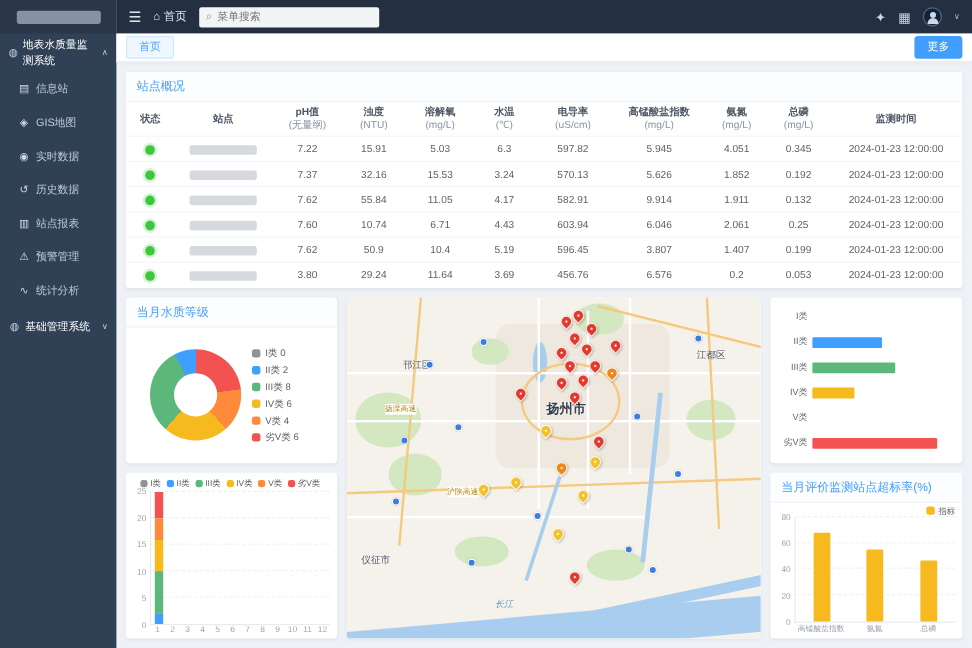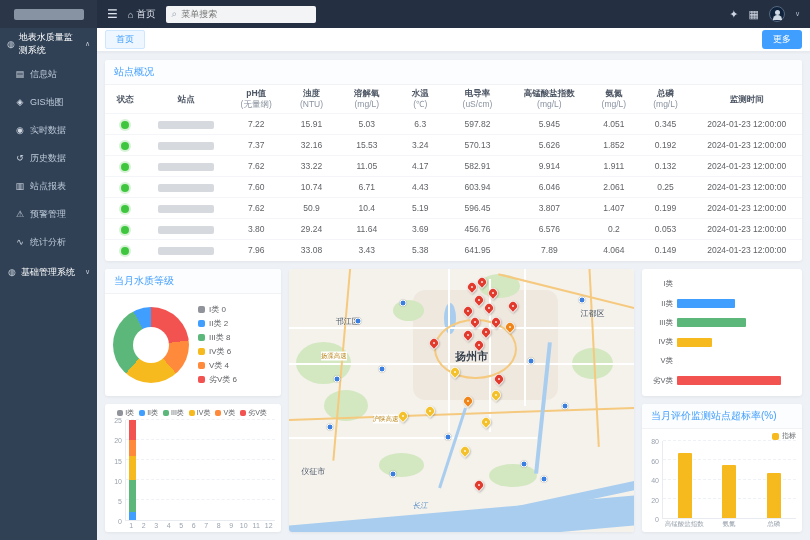--- a/index.html
+++ b/index.html
@@ -46,21 +46,21 @@
   .dot{display:inline-block;width:8px;height:8px;border-radius:50%;background:#3fc63f;box-shadow:0 0 0 2px rgba(63,198,63,.22);vertical-align:middle;}
   .redact{display:inline-block;width:56px;height:8px;background:#d6d9de;border-radius:2px;vertical-align:middle;}
 
   
   .bottom{display:flex;gap:8px;flex:1;min-height:0;}
   .col{width:176px;display:flex;flex-direction:column;gap:8px;flex-shrink:0;}
   .col.right{width:160px;}
   .col .panel{flex:1;display:flex;flex-direction:column;min-height:0;}
 
   
-  .donut-wrap{display:flex;align-items:center;padding:6px 8px;gap:9px;flex:1;}
+  .donut-wrap{display:flex;align-items:center;padding:6px 20px;gap:9px;flex:1;}
   .donut{width:76px;height:76px;border-radius:50%;position:relative;flex-shrink:0;}
   .donut::after{content:"";position:absolute;inset:20px;background:#fff;border-radius:50%;}
   .legend{display:flex;flex-direction:column;gap:3px;}
   .legend-item{display:flex;align-items:center;gap:4px;font-size:8px;color:#606266;cursor:pointer;}
   .ldot{width:7px;height:7px;border-radius:2px;flex-shrink:0;}
 
   
   .chart-box{flex:1;display:flex;flex-direction:column;padding:4px 6px 3px 4px;min-height:0;position:relative;}
   .legend-row{display:flex;justify-content:center;gap:5px;font-size:7px;color:#606266;margin-bottom:2px;flex-shrink:0;}
   .legend-row .legend-item{font-size:7px;gap:2px;}
@@ -271,21 +271,21 @@
                 <td>570.13</td>
                 <td>5.626</td>
                 <td>1.852</td>
                 <td>0.192</td>
                 <td>2024-01-23 12:00:00</td>
               </tr>
               <tr>
                 <td><span class="dot"></span></td>
                 <td><span class="redact"></span></td>
                 <td>7.62</td>
-                <td>33.22</td>
+                <td>55.84</td>
                 <td>11.05</td>
                 <td>4.17</td>
                 <td>582.91</td>
                 <td>9.914</td>
                 <td>1.911</td>
                 <td>0.132</td>
                 <td>2024-01-23 12:00:00</td>
               </tr>
               <tr>
                 <td><span class="dot"></span></td>
@@ -319,33 +319,20 @@
                 <td>3.80</td>
                 <td>29.24</td>
                 <td>11.64</td>
                 <td>3.69</td>
                 <td>456.76</td>
                 <td>6.576</td>
                 <td>0.2</td>
                 <td>0.053</td>
                 <td>2024-01-23 12:00:00</td>
               </tr>
-              <tr>
-                <td><span class="dot"></span></td>
-                <td><span class="redact"></span></td>
-                <td>7.96</td>
-                <td>33.08</td>
-                <td>3.43</td>
-                <td>5.38</td>
-                <td>641.95</td>
-                <td>7.89</td>
-                <td>4.064</td>
-                <td>0.149</td>
-                <td>2024-01-23 12:00:00</td>
-              </tr>
             </tbody>
         </table>
       </section>
 
       <div class="bottom">
 
         <div class="col">
           <section class="panel">
             <div class="panel-title">当月水质等级</div>
             <div class="donut-wrap">

